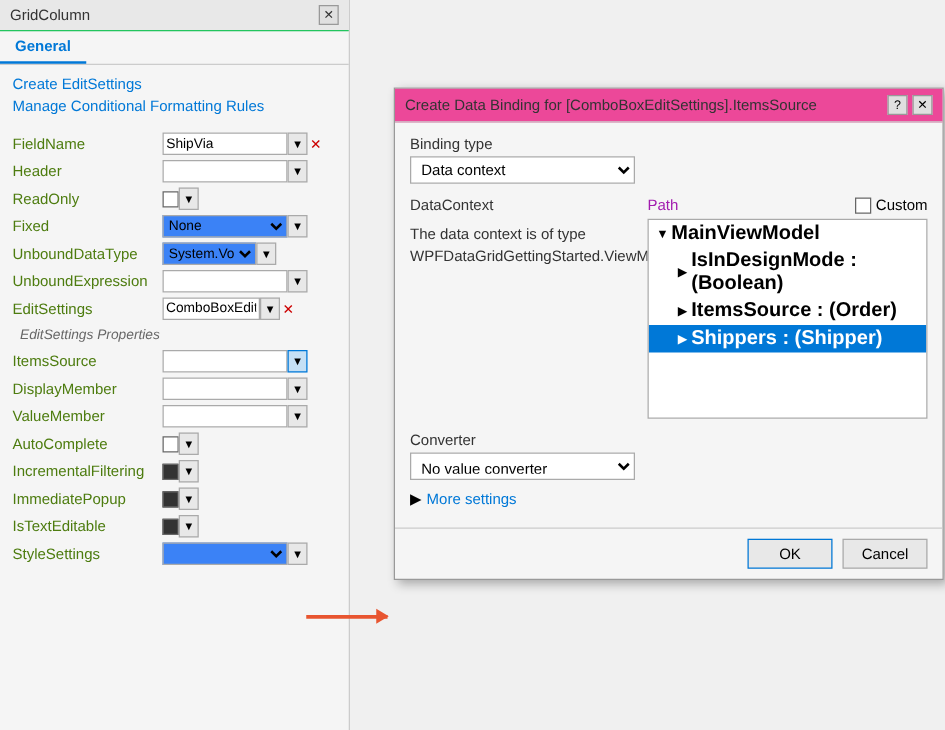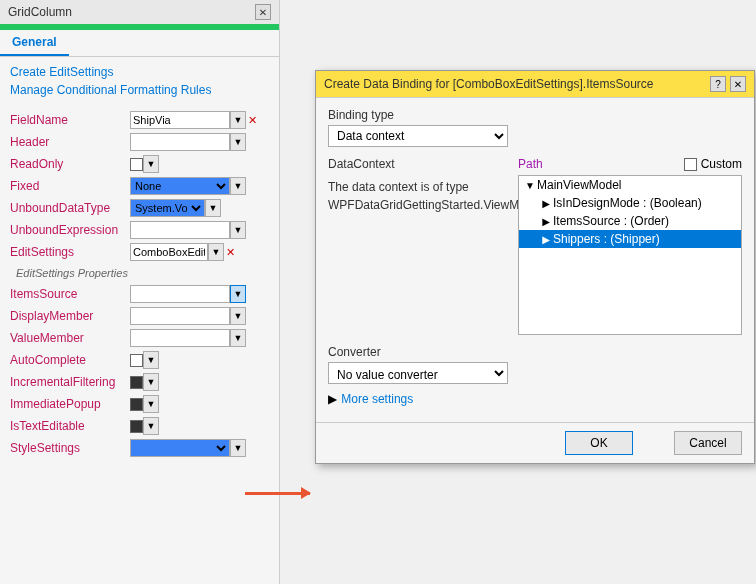--- a/index.html
+++ b/index.html
@@ -18,21 +18,21 @@
       position: absolute;
       left: 0; top: 0;
       width: 280px;
       height: 584px;
       background: #f5f5f5;
       border-right: 1px solid #ccc;
     }
 
     .panel-title-bar {
       background: #e8e8e8;
-      border-bottom: 6px solid #22c55e;
+      border-bottom: 1px solid #22c55e;
       padding: 4px 8px;
       display: flex;
       align-items: center;
       justify-content: space-between;
     }
 
     .panel-title {
       font-size: 12px;
       color: #333;
     }
@@ -87,21 +87,21 @@
     .prop-row {
       display: flex;
       align-items: center;
       padding: 2px 4px;
       min-height: 22px;
     }
 
     .prop-label {
       width: 120px;
       font-size: 12px;
-      color: #be185d;
+      color: #4d7c0f;
       flex-shrink: 0;
     }
 
     .prop-value {
       flex: 1;
       display: flex;
       align-items: center;
       gap: 0;
     }
 
@@ -177,21 +177,21 @@
     .dialog {
       position: absolute;
       left: 315px; top: 70px;
       width: 440px;
       background: #f5f5f5;
       border: 1px solid #999;
       box-shadow: 3px 3px 8px rgba(0,0,0,0.3);
     }
 
     .dialog-title-bar {
-      background: #fde047;
+      background: #ec4899;
       border-bottom: 1px solid #ccc;
       padding: 5px 8px;
       display: flex;
       align-items: center;
       justify-content: space-between;
     }
 
     .dialog-title {
       font-size: 12px;
       color: #333;
@@ -294,21 +294,22 @@
       width: 14px; height: 14px;
       display: inline-flex;
       align-items: center;
       justify-content: center;
       font-size: 10px;
       cursor: pointer;
       flex-shrink: 0;
     }
 
     .tree-text {
-      font-size: 12px;
+      font-size: 16px;
+      font-weight: bold;
     }
 
     .converter-section {
       margin-top: 10px;
     }
 
     .converter-dropdown {
       width: 180px;
       height: 22px;
       border: 1px solid #aaa;
@@ -342,21 +343,20 @@
 
     .dialog-action-btn {
       width: 68px; height: 24px;
       border: 1px solid #aaa;
       background: #e8e8e8;
       cursor: pointer;
       font-size: 12px;
       display: flex;
       align-items: center;
       justify-content: center;
-      margin-left: 33px;
     }
 
     .dialog-action-btn.primary {
       background: #e8e8e8;
       border-color: #0078d7;
     }
 
     .highlighted-btn {
       background: #c5e0f5;
       border: 1px solid #0078d7;

